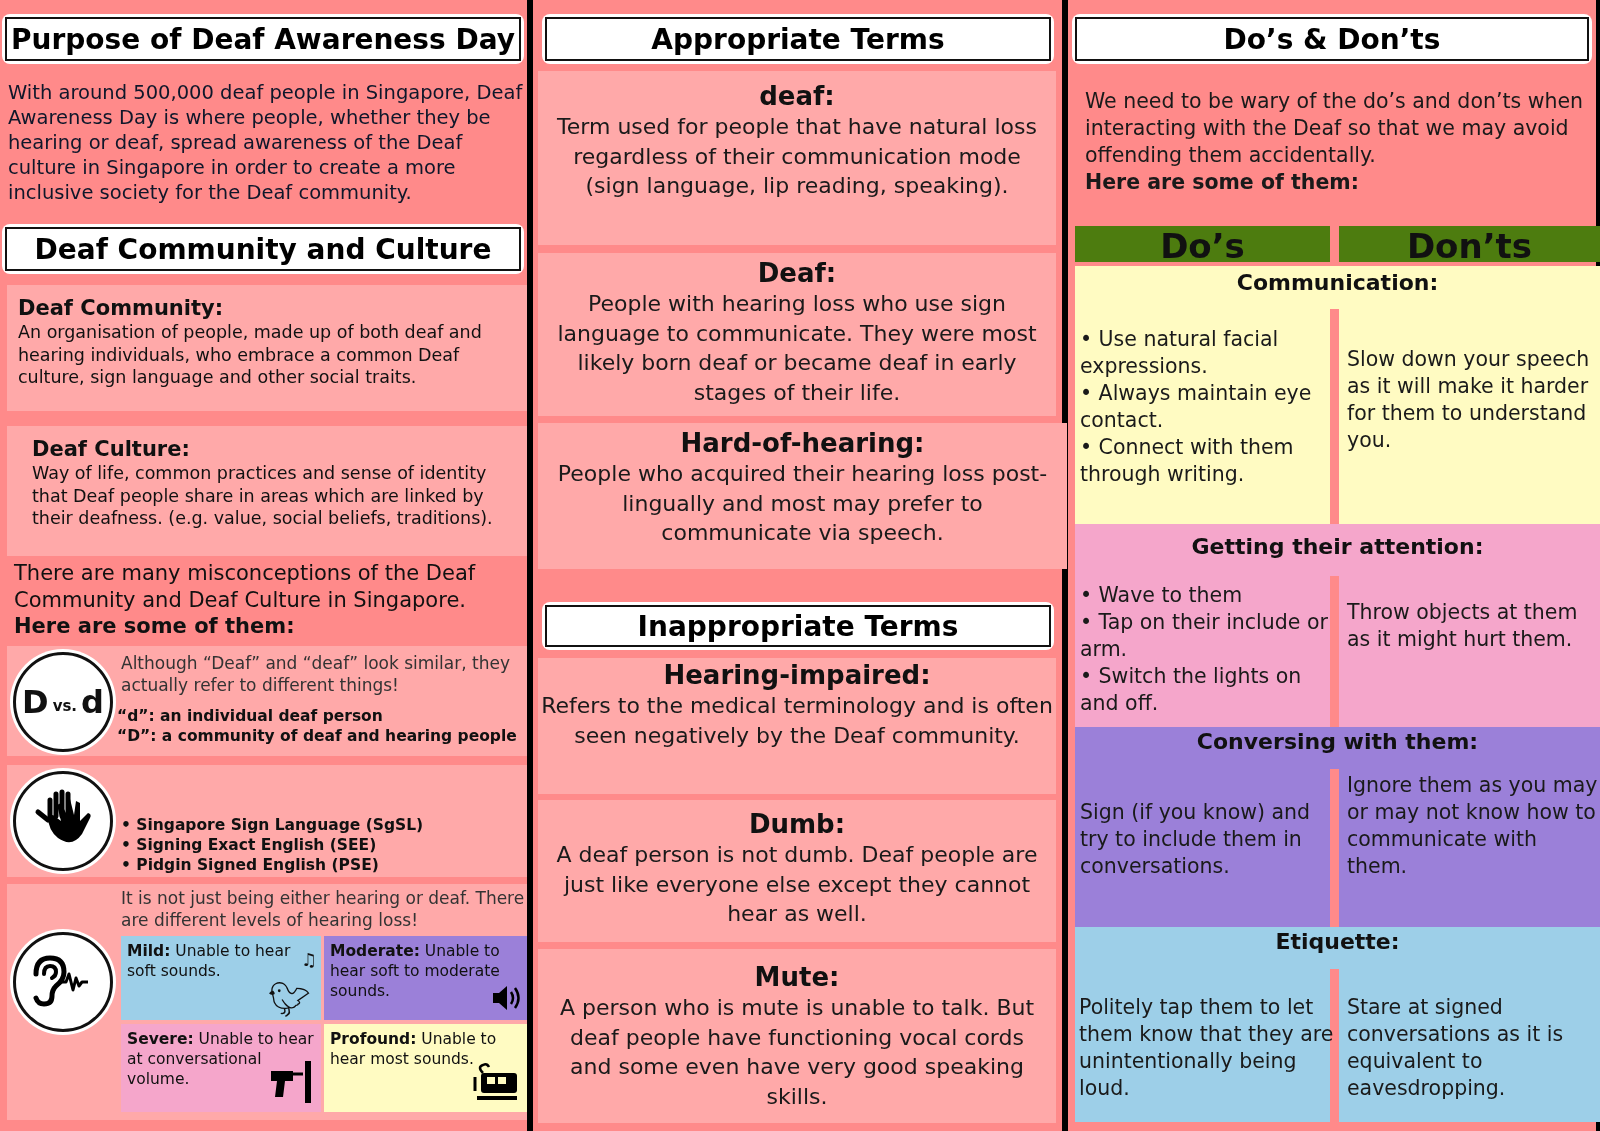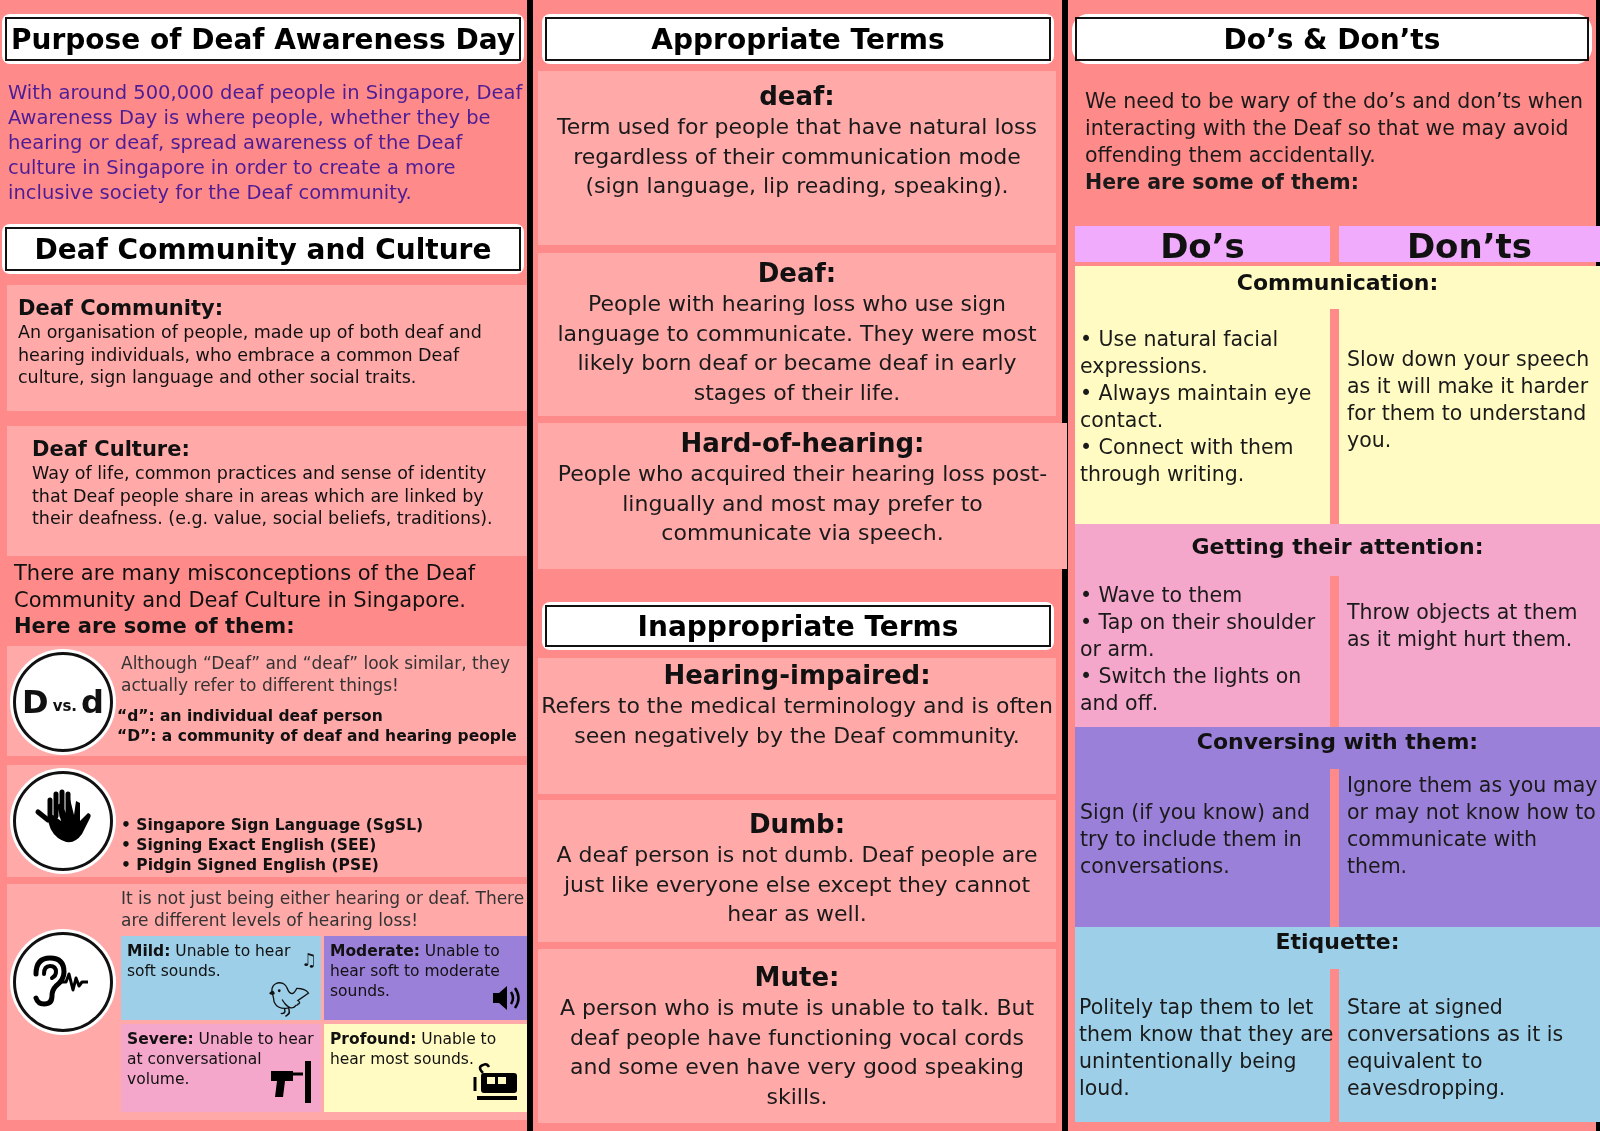--- a/index.html
+++ b/index.html
@@ -22,36 +22,36 @@
     .header-box {
       position: absolute; background: #fff; border-radius: 8px; padding: 3px;
     }
     .header-box .inner {
       border: 2px solid #111; height: 100%; display: flex; align-items: center; justify-content: center;
       font-weight: bold; color: #000; background: #fff; white-space: nowrap;
     }
     .panel { position: absolute; }
     .light { background: #ffa9a9; }
 
-    .ptext { font-size: 19px; line-height: 25px; color: #4c1d95; }
+    .ptext { font-size: 19px; line-height: 25px; color: #0f172a; }
     .term-title { font-weight: bold; font-size: 26px; text-align: center; line-height: 32px; }
     .term-body { font-size: 22px; line-height: 29.5px; text-align: center; color: #1a1a1a; }
 
     .circle-icon {
       position: absolute; width: 100px; height: 100px; border-radius: 50%;
       background: #fff; border: 3px solid #111; box-shadow: 0 0 0 3px #fff;
       display: flex; align-items: center; justify-content: center;
     }
     .small { font-size: 16.5px; line-height: 22px; }
     .bold { font-weight: bold; }
 
     .level { position: absolute; padding: 5px 6px; font-size: 15.5px; line-height: 20px; }
     .level .glyph { position: absolute; right: 6px; bottom: 4px; }
 
-    .dd-head { position: absolute; top: 226px; height: 36px; background: #f0abfc;
+    .dd-head { position: absolute; top: 226px; height: 36px; background: #4d7c0f;
       font-weight: bold; font-size: 34px; text-align: center; line-height: 40px; }
     .cat { position: absolute; left: 8px; width: 525px; }
     .cat-title { position: absolute; left: 0; right: 0; text-align: center; font-weight: bold; font-size: 22px; }
     .cat-cell { position: absolute; font-size: 20.5px; line-height: 27px; color: #1a1a1a; }
     .vsep { position: absolute; width: 9px; background: #ff8a8a; }
   </style>
 </head>
 <body>
 
 <div class="divider" id="div1"></div>
@@ -189,21 +189,21 @@
     <div class="term-title">Dumb:</div>
     <div class="term-body" style="padding:0 6px;">A deaf person is not dumb. Deaf people are just like everyone else except they cannot hear as well.</div>
   </div>
   <div class="panel light" style="left:4px; top:949px; width:518px; height:174px; padding-top:12px;">
     <div class="term-title">Mute:</div>
     <div class="term-body" style="padding:0 8px;">A person who is mute is unable to talk. But deaf people have functioning vocal cords and some even have very good speaking skills.</div>
   </div>
 </div>
 
 <div class="col" id="col-right">
-  <div class="header-box" style="left:5px; top:14px; width:520px; height:50px;border-radius:16px;">
+  <div class="header-box" style="left:5px; top:14px; width:520px; height:50px;">
     <div class="inner" style="font-size:28px;">Do’s &amp; Don’ts</div>
   </div>
   <div style="position:absolute; left:18px; top:88px; width:510px; font-size:20.5px; line-height:27px; color:#1a1a1a;">
     <div>We need to be wary of the do’s and don’ts when interacting with the Deaf so that we may avoid offending them accidentally.</div>
     <div class="bold">Here are some of them:</div>
   </div>
 
   <div class="dd-head" style="left:8px; width:255px;">Do’s</div>
   <div class="dd-head" style="left:272px; width:261px;">Don’ts</div>
 
@@ -216,21 +216,21 @@
       <div>• Connect with them through writing.</div>
     </div>
     <div class="cat-cell" style="left:272px; top:80px; width:253px;">Slow down your speech as it will make it harder for them to understand you.</div>
   </div>
 
   <div class="cat" style="top:524px; height:203px; background:#f5a6cb;">
     <div class="cat-title" style="top:10px;">Getting their attention:</div>
     <div class="vsep" style="left:255px; top:52px; height:151px;"></div>
     <div class="cat-cell" style="left:5px; top:58px; width:255px;">
       <div>• Wave to them</div>
-      <div>• Tap on their shoulder or arm.</div>
+      <div>• Tap on their include or arm.</div>
       <div>• Switch the lights on and off.</div>
     </div>
     <div class="cat-cell" style="left:272px; top:75px; width:253px;">Throw objects at them as it might hurt them.</div>
   </div>
 
   <div class="cat" style="top:727px; height:200px; background:#9b80d9;">
     <div class="cat-title" style="top:2px;">Conversing with them:</div>
     <div class="vsep" style="left:255px; top:42px; height:158px;"></div>
     <div class="cat-cell" style="left:5px; top:72px; width:255px;">
       <div>Sign (if you know) and try to include them in conversations.</div>

